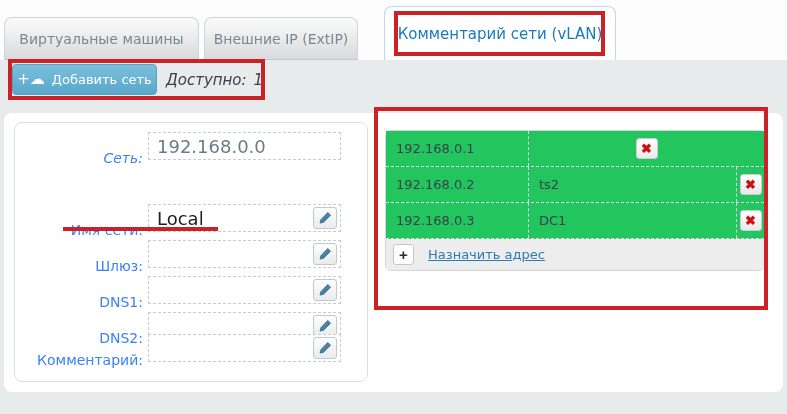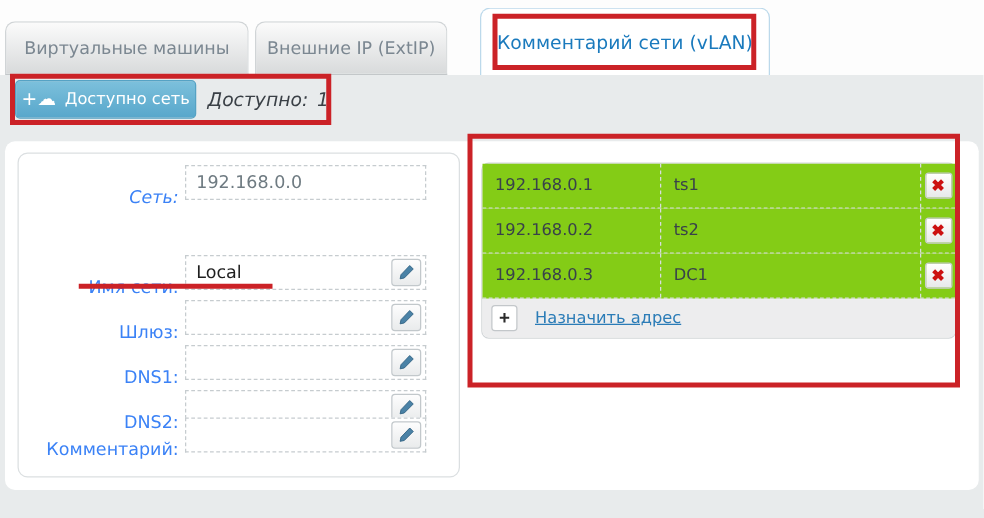--- a/index.html
+++ b/index.html
@@ -31,38 +31,38 @@
          color:#3a4046; font-size:15px; z-index:4;font-style:italic; }
 
   
   .form-panel { position:absolute; left:14px; top:122px; width:354px; height:260px;
          background:#fff; border:1px solid #dbdfe1; border-radius:8px; z-index:4; }
   .form-row { position:absolute; left:0; width:100%; height:28px; display:flex; align-items:center; }
   .f-label { width:133px; text-align:right; padding-right:5px; color:#3b82f6; font-size:14px;margin-top:24px; }
   .form-row.ital .f-label { font-style:italic; }
   .input-wrap { position:relative; width:193px; height:28px; border:1px dashed #c6cccf; background:#fff; }
   .f-input { width:100%; height:100%; border:none; outline:none; background:transparent;
-         font-family:inherit; font-size:14px; color:#1f1f1f; padding:0 28px 0 8px; }
+         font-family:inherit; font-size:18px; color:#1f1f1f; padding:0 28px 0 8px; }
   .form-row.ro .f-input { color:#6f7b82; padding-right:8px; }
   .edit-btn { position:absolute; top:2px; right:3px; width:24px; height:22px;
          border:1px solid #c2c8cb; border-radius:3px; background:linear-gradient(#fdfdfd,#e9ebec);
          display:flex; align-items:center; justify-content:center; cursor:pointer; padding:0; }
 
   
   .ip-table { position:absolute; left:385px; top:130px; width:380px; z-index:4;
          border:1px solid #d2d6d8; border-radius:6px; background:#fff; }
   .t-head { display:flex; height:30px; background:linear-gradient(#8cbada,#7dadd0);
          border-radius:5px 5px 0 0; color:#fff; font-weight:bold; font-size:13px; align-items:center; }
   .t-head .th { display:flex; align-items:center; justify-content:center; height:100%; }
   .c-ip  { width:142px; }
   .c-who { width:208px; }
   .c-del { width:28px; flex:1; }
   .t-head .c-who, .t-head .c-del { border-left:1px dashed rgba(255,255,255,.75); }
   .t-row { display:flex; height:36px; align-items:center; font-size:13px; color:#39424a;
-         border-bottom:1px dashed #d8dcde; background:#84cc16; }
+         border-bottom:1px dashed #d8dcde; background:#22c55e; }
   .t-row .td { height:100%; display:flex; align-items:center; }
   .t-row .c-ip { padding-left:10px; }
   .t-row .c-who { padding-left:10px; border-left:1px dashed #d8dcde; }
   .t-row .c-del { justify-content:center; border-left:1px dashed #d8dcde; }
   .del-btn { width:22px; height:21px; border:1px solid #c9cdd0; border-radius:3px;
          background:linear-gradient(#ffffff,#e7e9ea); cursor:pointer; display:flex;
          align-items:center; justify-content:center; padding:0; }
   .del-btn span { color:#cc1111; font-size:13px; font-weight:bold; line-height:1; }
   .t-footer { height:31px; background:#ededee; border-radius:0 0 5px 5px; display:flex;
          align-items:center; gap:14px; padding-left:7px; }
@@ -92,21 +92,21 @@
   </div>
   <div class="tab inactive tab-2">
     <span>Внешние IP (ExtIP)</span>
   </div>
   <div class="tab active">
     <span>Комментарий сети (vLAN)</span>
   </div>
 
   <button class="add-btn">
     <span class="cloud">+☁</span>
-    <span>Доступно сеть</span>
+    <span>Добавить сеть</span>
   </button>
   <div class="avail">
     <span>Доступно:</span>
     <span>1</span>
   </div>
 
   <div class="form-panel">
 
     <div class="form-row ital ro" style="top:9px">
       <label class="f-label">Сеть:</label>
@@ -175,21 +175,20 @@
         </button>
       </div>
     </div>
 
   </div>
 
   <div class="ip-table">
 
     <div class="t-row">
       <div class="td c-ip">192.168.0.1</div>
-      <div class="td c-who">ts1</div>
       <div class="td c-del">
         <button class="del-btn">
           <span>✖</span>
         </button>
       </div>
     </div>
 
     <div class="t-row">
       <div class="td c-ip">192.168.0.2</div>
       <div class="td c-who">ts2</div>

